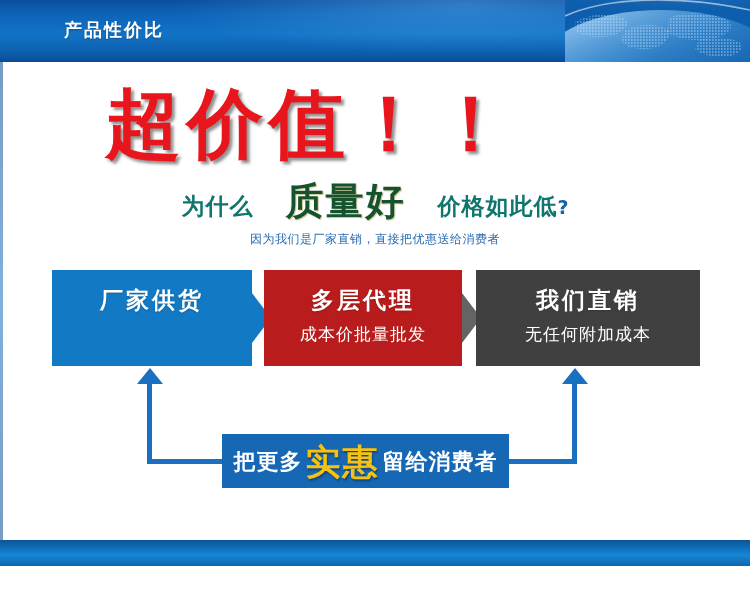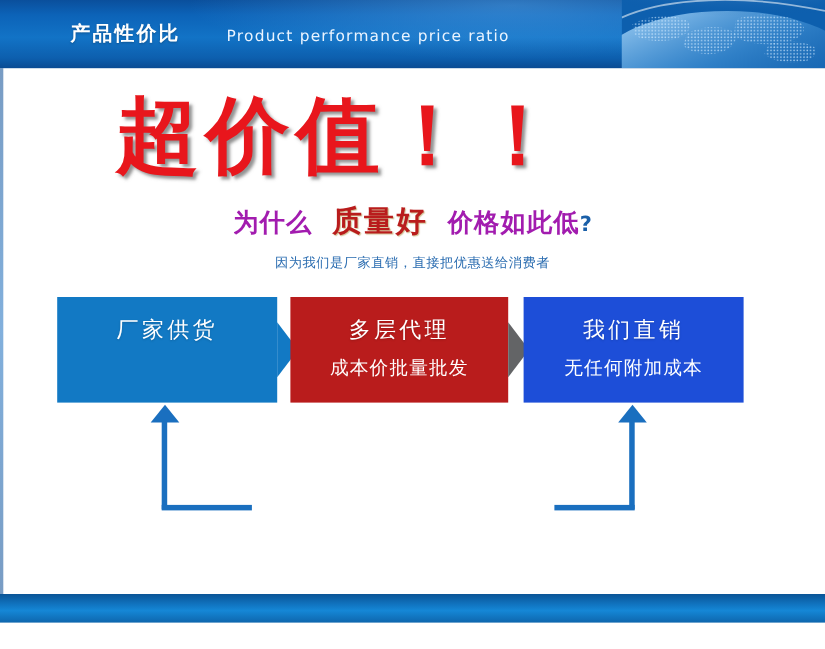--- a/index.html
+++ b/index.html
@@ -102,30 +102,30 @@
     left: 0;
     top: 184px;
     width: 750px;
     text-align: center;
     white-space: nowrap;
     line-height: 34px;
   }
   .q-blue {
     font-size: 23px;
     font-weight: bold;
-    color: #a21caf;
+    color: #0f766e;
     letter-spacing: 1px;
     vertical-align: baseline;
   }
   .q-gold {
-    font-size: 27px;
-    font-weight: bold;
-    color: #b91c1c;
+    font-size: 38px;
+    font-weight: bold;
+    color: #14532d;
     letter-spacing: 2px;
-    margin: 0 18px;
+    margin: 0 32px;
     vertical-align: baseline;
     text-shadow: 1px 1px 1px rgba(150,120,20,0.45);
   }
   .q-mark {
     font-size: 19px;
     font-weight: bold;
     color: #1a5fa8;
     font-family: "DejaVu Sans", sans-serif;
   }
 
@@ -157,22 +157,22 @@
     height: 96px;
     box-sizing: border-box;
     text-align: center;
     color: #ffffff;
   }
   .flow-box .fb-title {
     position: absolute;
     left: 0;
     top: 13px;
     width: 100%;
-    font-size: 20px;
-    font-weight: normal;
+    font-size: 23px;
+    font-weight: bold;
     letter-spacing: 3px;
     line-height: 34px;
     white-space: nowrap;
     text-shadow: 0 1px 2px rgba(0,0,0,0.18);
   }
   .flow-box .fb-sub {
     position: absolute;
     left: 0;
     top: 53px;
     width: 100%;
@@ -188,22 +188,22 @@
     width: 200px;
     background: #1279c4;
   }
   .box-2 {
     left: 212px;
     width: 198px;
     background: #b91c1c;
   }
   .box-3 {
     left: 424px;
-    width: 200px;
-    background: #1d4ed8;
+    width: 224px;
+    background: #404040;
   }
   .box-1 .fb-title, .box-3 .fb-title { padding-right: 4px; }
 
   
   .chev {
     position: absolute;
     top: 23px;
     width: 0;
     height: 0;
     border-top: 25px solid transparent;
@@ -309,21 +309,20 @@
           <path d="M10,22 C24,14 44,12 58,18 C66,22 62,30 52,34 C40,39 22,38 12,32 Z"></path>
           <path d="M60,30 C72,24 90,23 100,28 C108,32 104,42 92,47 C78,52 62,48 56,41 Z"></path>
           <path d="M104,18 C118,12 142,12 158,18 C170,23 168,32 154,37 C136,43 112,40 102,32 Z"></path>
           <path d="M134,40 C146,36 164,37 174,42 C180,46 176,53 166,56 C152,59 136,55 130,49 Z"></path>
         </g>
         <ellipse cx="100" cy="-6" rx="120" ry="32" fill="url(#sheen)"></ellipse>
         <path d="M0,16 C40,-2 110,-6 185,10" stroke="#ffffff" stroke-opacity="0.55" stroke-width="1.6" fill="none"></path>
       </svg>
     </div>
     <div class="header-title-cn">产品性价比</div>
-    <div class="header-title-en">Product performance price ratio</div>
   </div>
 
   <div class="left-edge-rule"></div>
 
   <div class="headline-red">超价值！！</div>
 
   <div class="question-line">
     <span class="q-blue">为什么</span><span class="q-gold">质量好</span><span class="q-blue">价格如此低</span><span class="q-mark">?</span>
   </div>
 
@@ -348,16 +347,19 @@
     </div>
   </div>
 
   <div class="up-arrow up-arrow-left"></div>
   <div class="up-arrow up-arrow-right"></div>
   <div class="conn conn-v-left"></div>
   <div class="conn conn-v-right"></div>
   <div class="conn conn-h-left"></div>
   <div class="conn conn-h-right"></div>
 
+  <div class="promo-banner">
+    <span class="pb-white">把更多</span><span class="pb-gold">实惠</span><span class="pb-white">留给消费者</span>
+  </div>
 
   <div class="footer-bar"></div>
 
 </div>
 
 </body></html>

